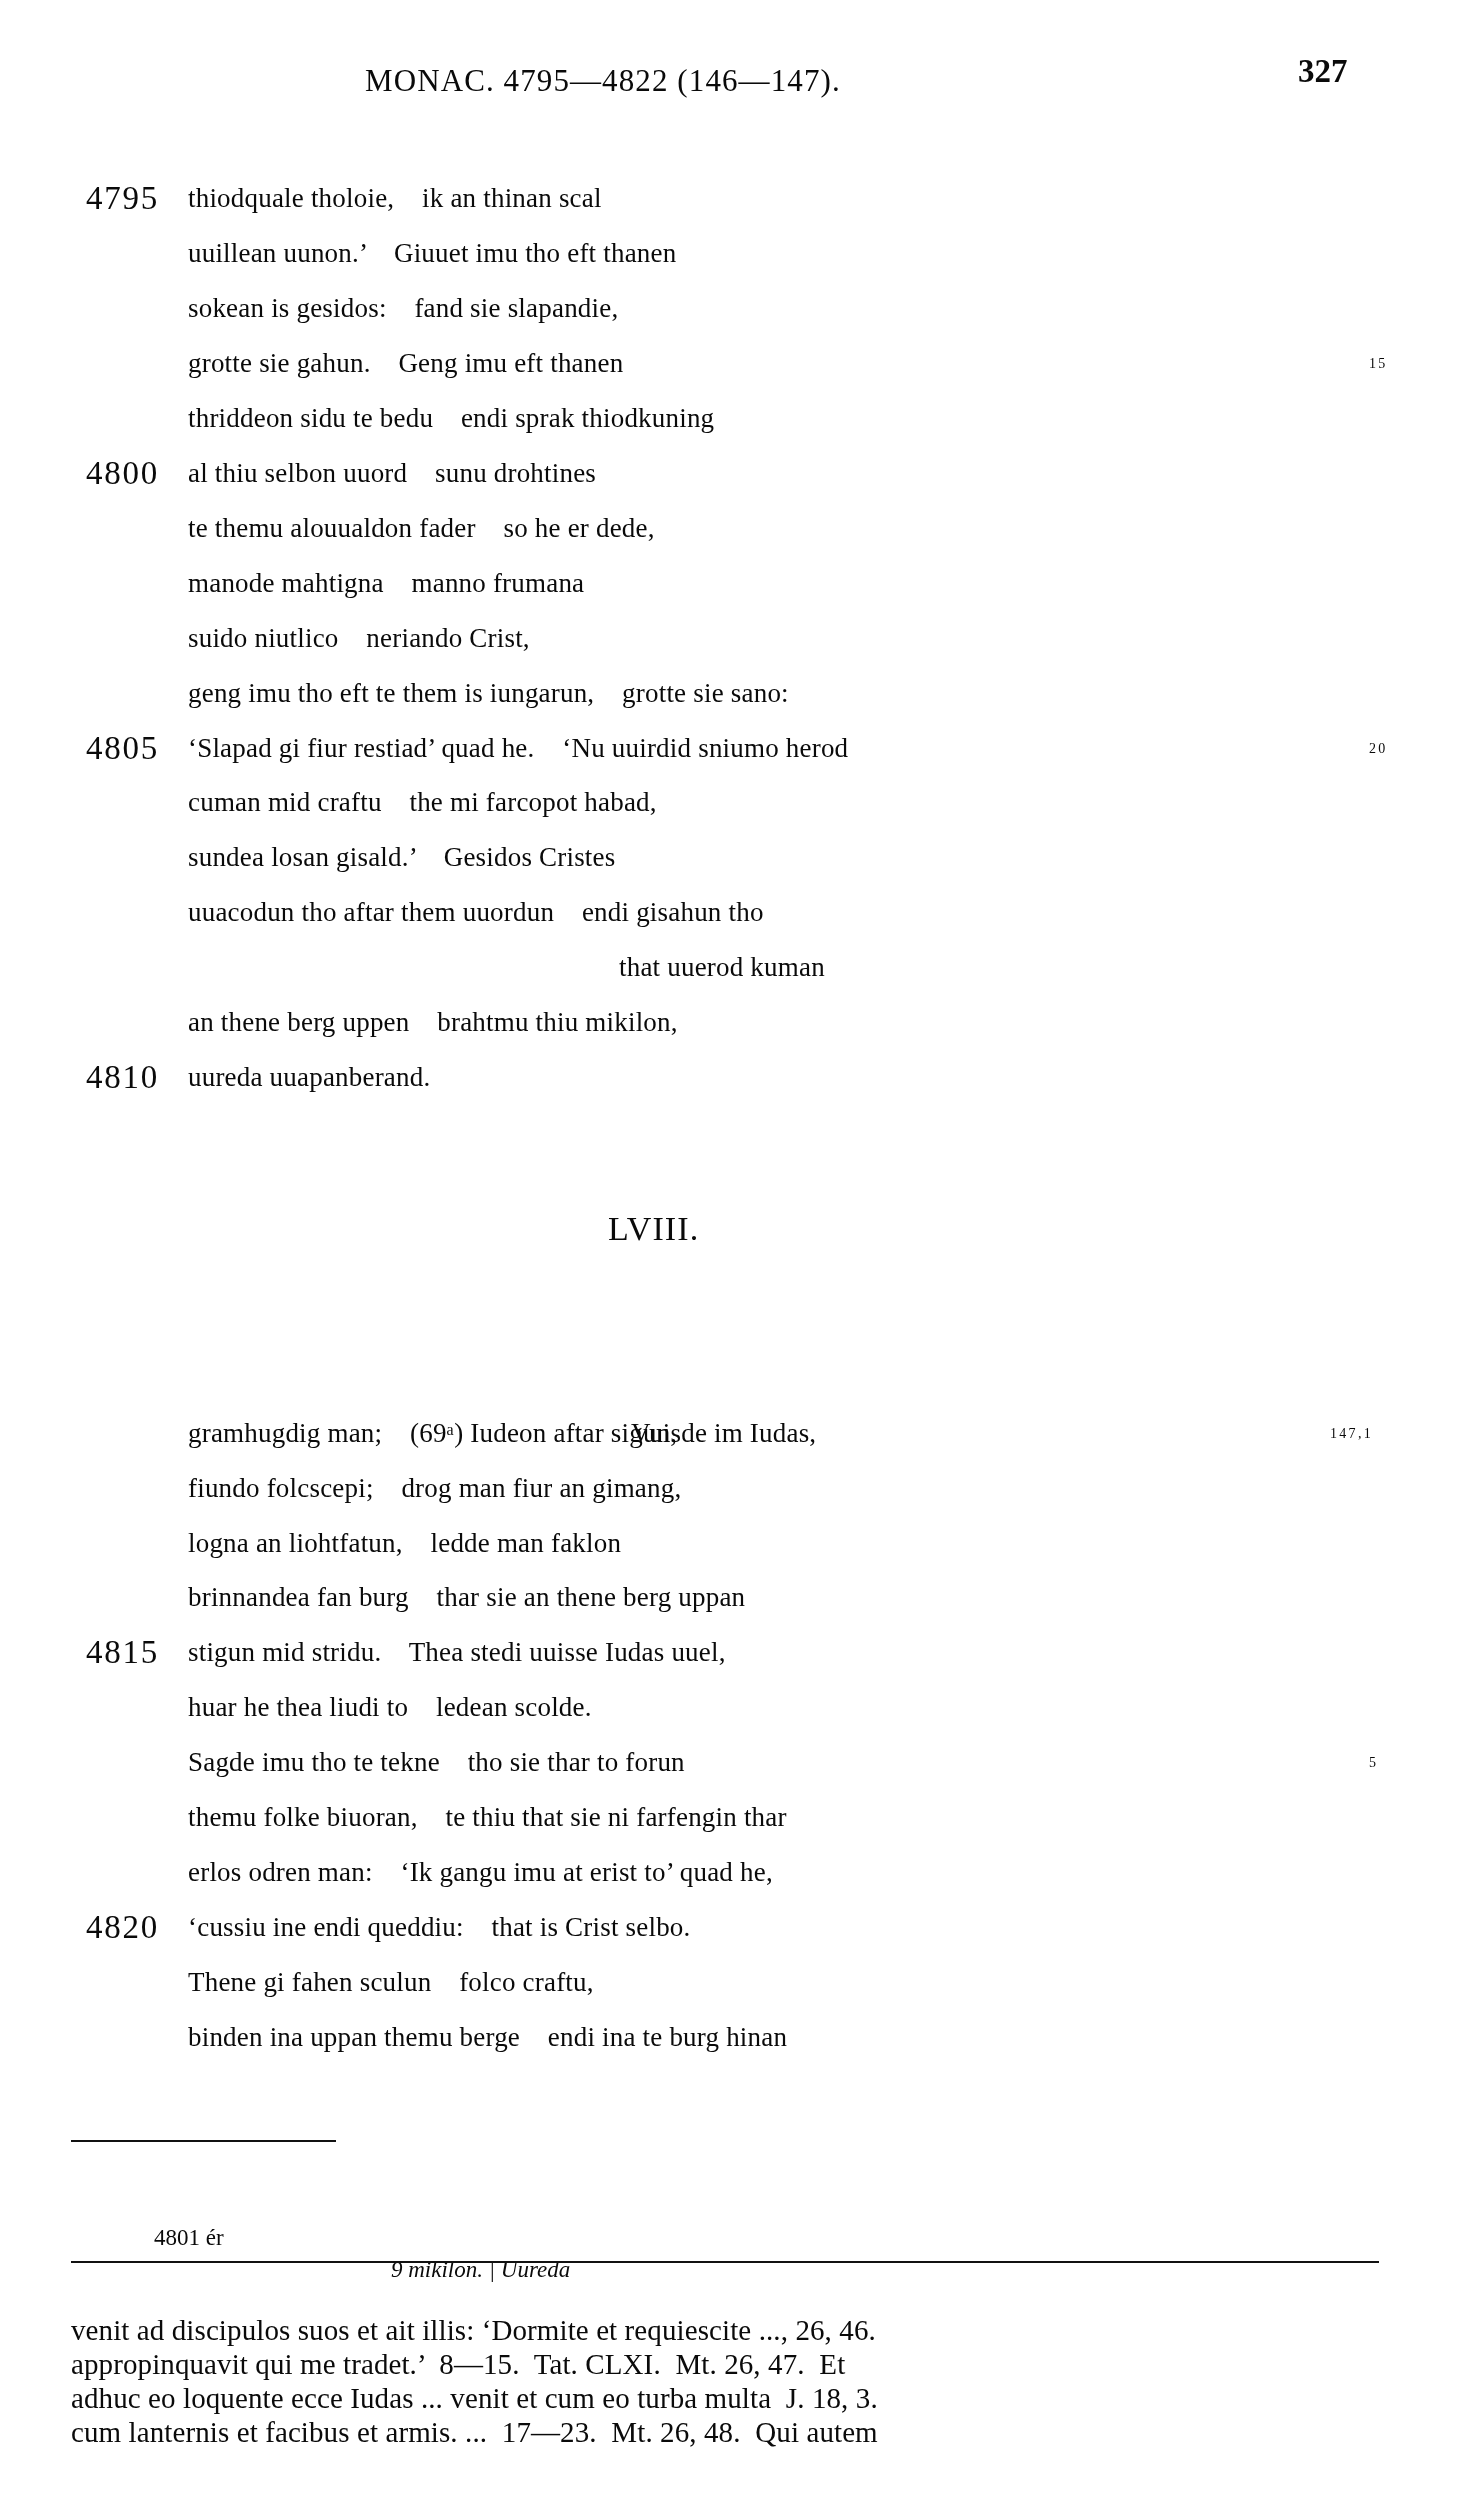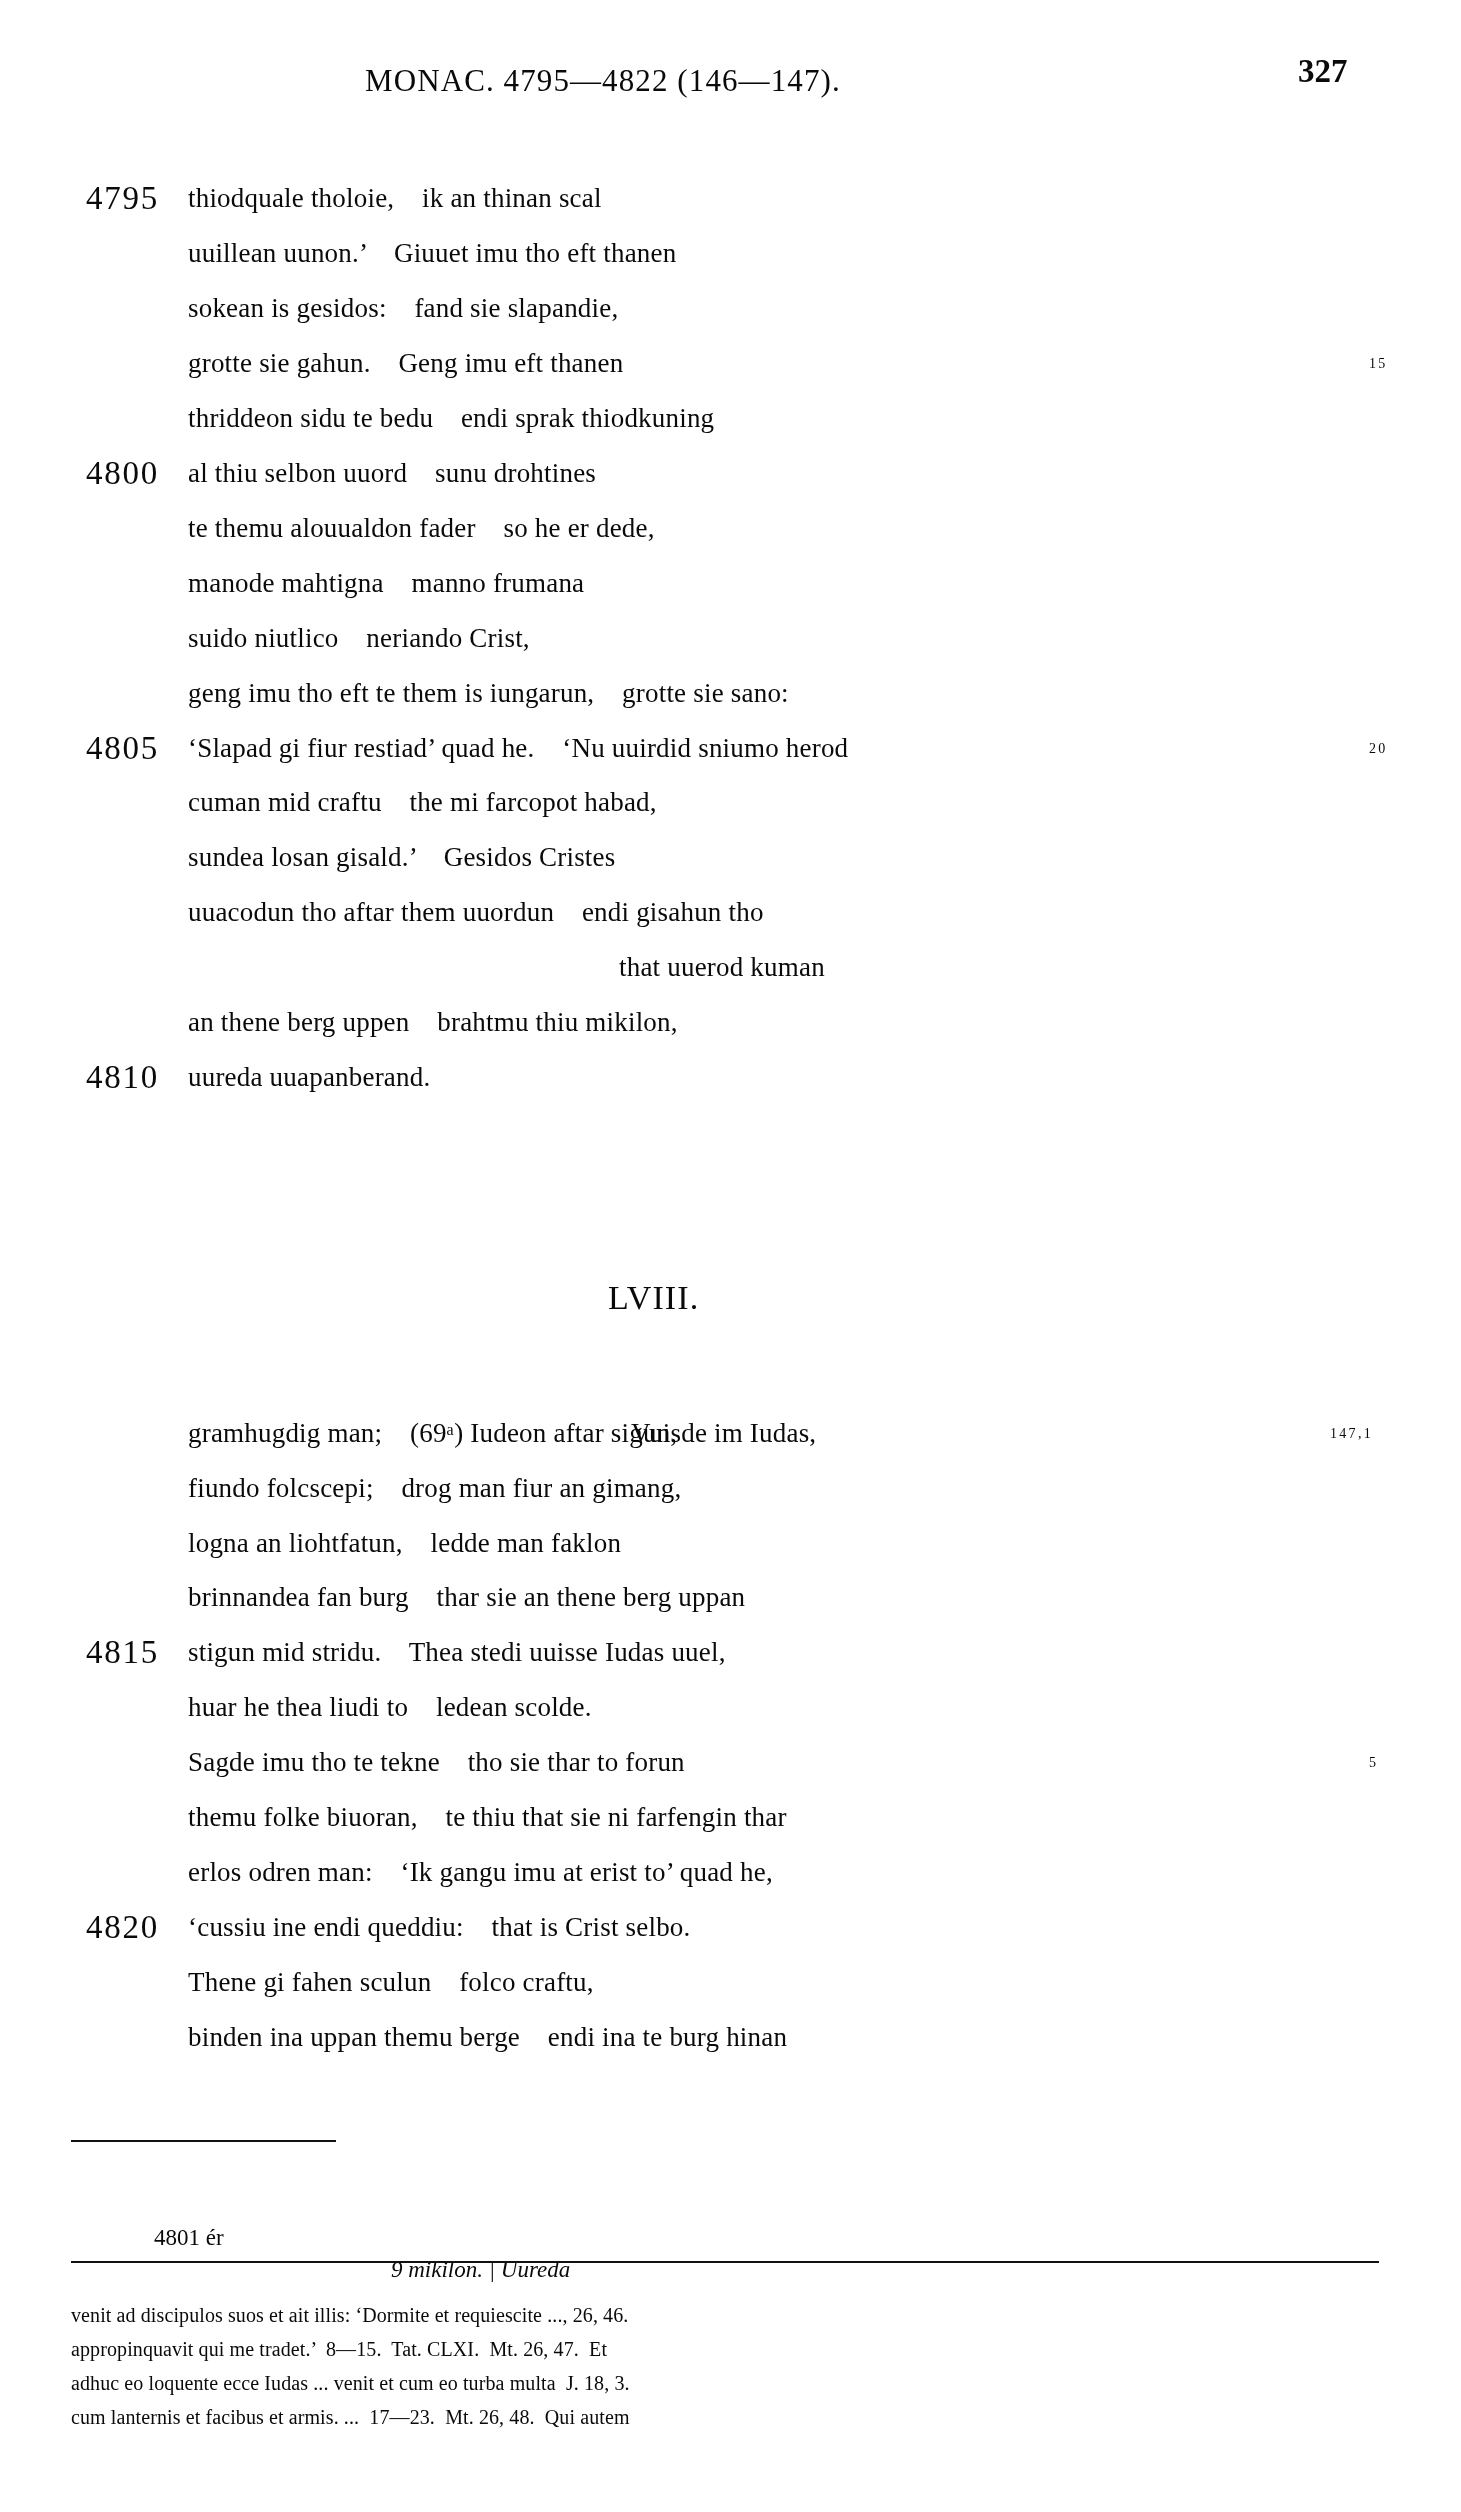--- a/index.html
+++ b/index.html
@@ -116,24 +116,25 @@
     white-space: pre;
     line-height: 32px;
   }
   .app-num { position: absolute; left: 154px; }
   .app-body { position: absolute; left: 391px; font-style: italic; }
 
   
   .note-line {
     position: absolute;
     left: 71px;
-    font-size: 20px;
+    font-size: 29px;
     line-height: 35px;
     white-space: pre;
     letter-spacing: 0.1px;
+    margin-top: 15px;
   }
 </style>
 </head>
 <body>
 
 <div class="page">
 
   <div class="running-head">
     <div class="rh-title">MONAC. 4795—4822 (146—147).</div>
     <div class="rh-page">327</div>
@@ -152,21 +153,21 @@
       <div class="vline" style="top: 666px;"><span class="vtext ind-1">geng imu tho eft te them is iungarun,    grotte sie sano:</span></div>
       <div class="vline" style="top: 721px;"><span class="vnum">4805</span><span class="vtext ind-1">‘Slapad gi fiur restiad’ quad he.    ‘Nu uuirdid sniumo herod</span><span class="margnum" style="left: 1369px;">20</span></div>
       <div class="vline" style="top: 775px;"><span class="vtext ind-1">cuman mid craftu    the mi farcopot habad,</span></div>
       <div class="vline" style="top: 830px;"><span class="vtext ind-1">sundea losan gisald.’    Gesidos Cristes</span></div>
       <div class="vline" style="top: 885px;"><span class="vtext ind-1">uuacodun tho aftar them uuordun    endi gisahun tho</span></div>
       <div class="vline" style="top: 940px;"><span class="vtext ind-2">that uuerod kuman</span></div>
       <div class="vline" style="top: 995px;"><span class="vtext ind-1">an thene berg uppen    brahtmu thiu mikilon,</span></div>
       <div class="vline" style="top: 1050px;"><span class="vnum">4810</span><span class="vtext ind-1">uureda uuapanberand.</span></div>
     </div>
 
-  <div class="sec-head" style="top:1279px;">LVIII.</div>
+  <div class="sec-head" style="top:1210px;">LVIII.</div>
 
   <div class="vline" style="top:1351px;">
     <span class="vtext ind-3">Vuisde im Iudas,</span>
   </div>
 
   <div class="verse-block" id="vb2">
       <div class="vline" style="top: 1406px;"><span class="vtext ind-1">gramhugdig man;    (69ᵃ) Iudeon aftar sigun,</span><span class="margnum" style="left: 1330px;">147,1</span></div>
       <div class="vline" style="top: 1461px;"><span class="vtext ind-1">fiundo folcscepi;    drog man fiur an gimang,</span></div>
       <div class="vline" style="top: 1516px;"><span class="vtext ind-1">logna an liohtfatun,    ledde man faklon</span></div>
       <div class="vline" style="top: 1570px;"><span class="vtext ind-1">brinnandea fan burg    thar sie an thene berg uppan</span></div>

